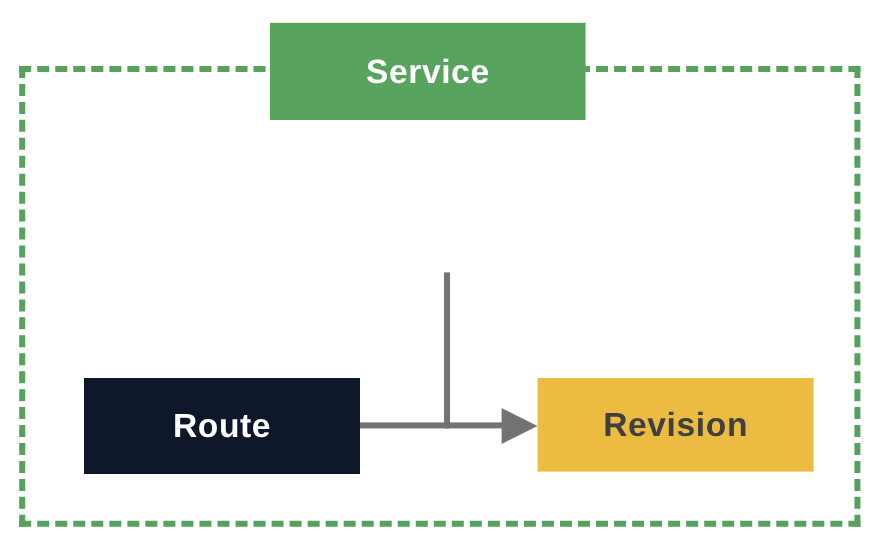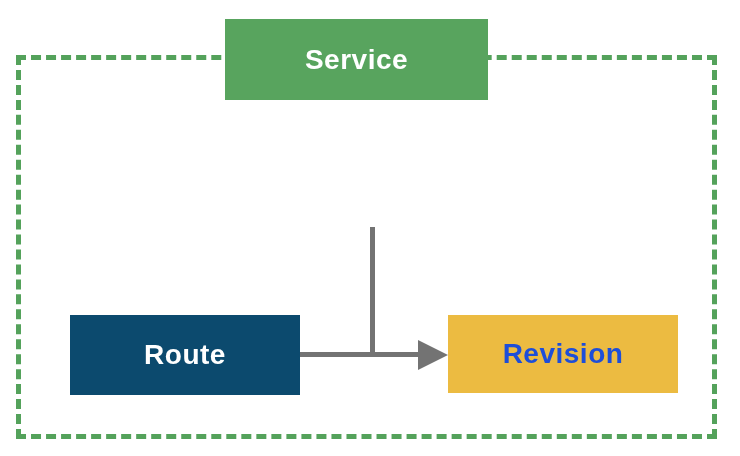--- a/index.html
+++ b/index.html
@@ -78,21 +78,21 @@
 
   <div class="conn conn-horizontal" style="background: rgb(115, 115, 115);"></div>
 
   <div class="arrow-head" style="border-left-color: rgb(115, 115, 115);"></div>
 
   <div class="node node-service" style="background: rgb(88, 164, 94); color: rgb(255, 255, 255);">
     <span>Service</span>
   </div>
 
 
-  <div class="node node-route" style="background: #0c4a6e; color: rgb(255, 255, 255);">
+  <div class="node node-route" style="background: #0f172a; color: rgb(255, 255, 255);">
     <span>Route</span>
   </div>
 
-  <div class="node node-revision" style="background: rgb(236, 187, 65); color: #1d4ed8;">
+  <div class="node node-revision" style="background: rgb(236, 187, 65); color: #404040;">
     <span>Revision</span>
   </div>
 
 </div>
 
 </body></html>

